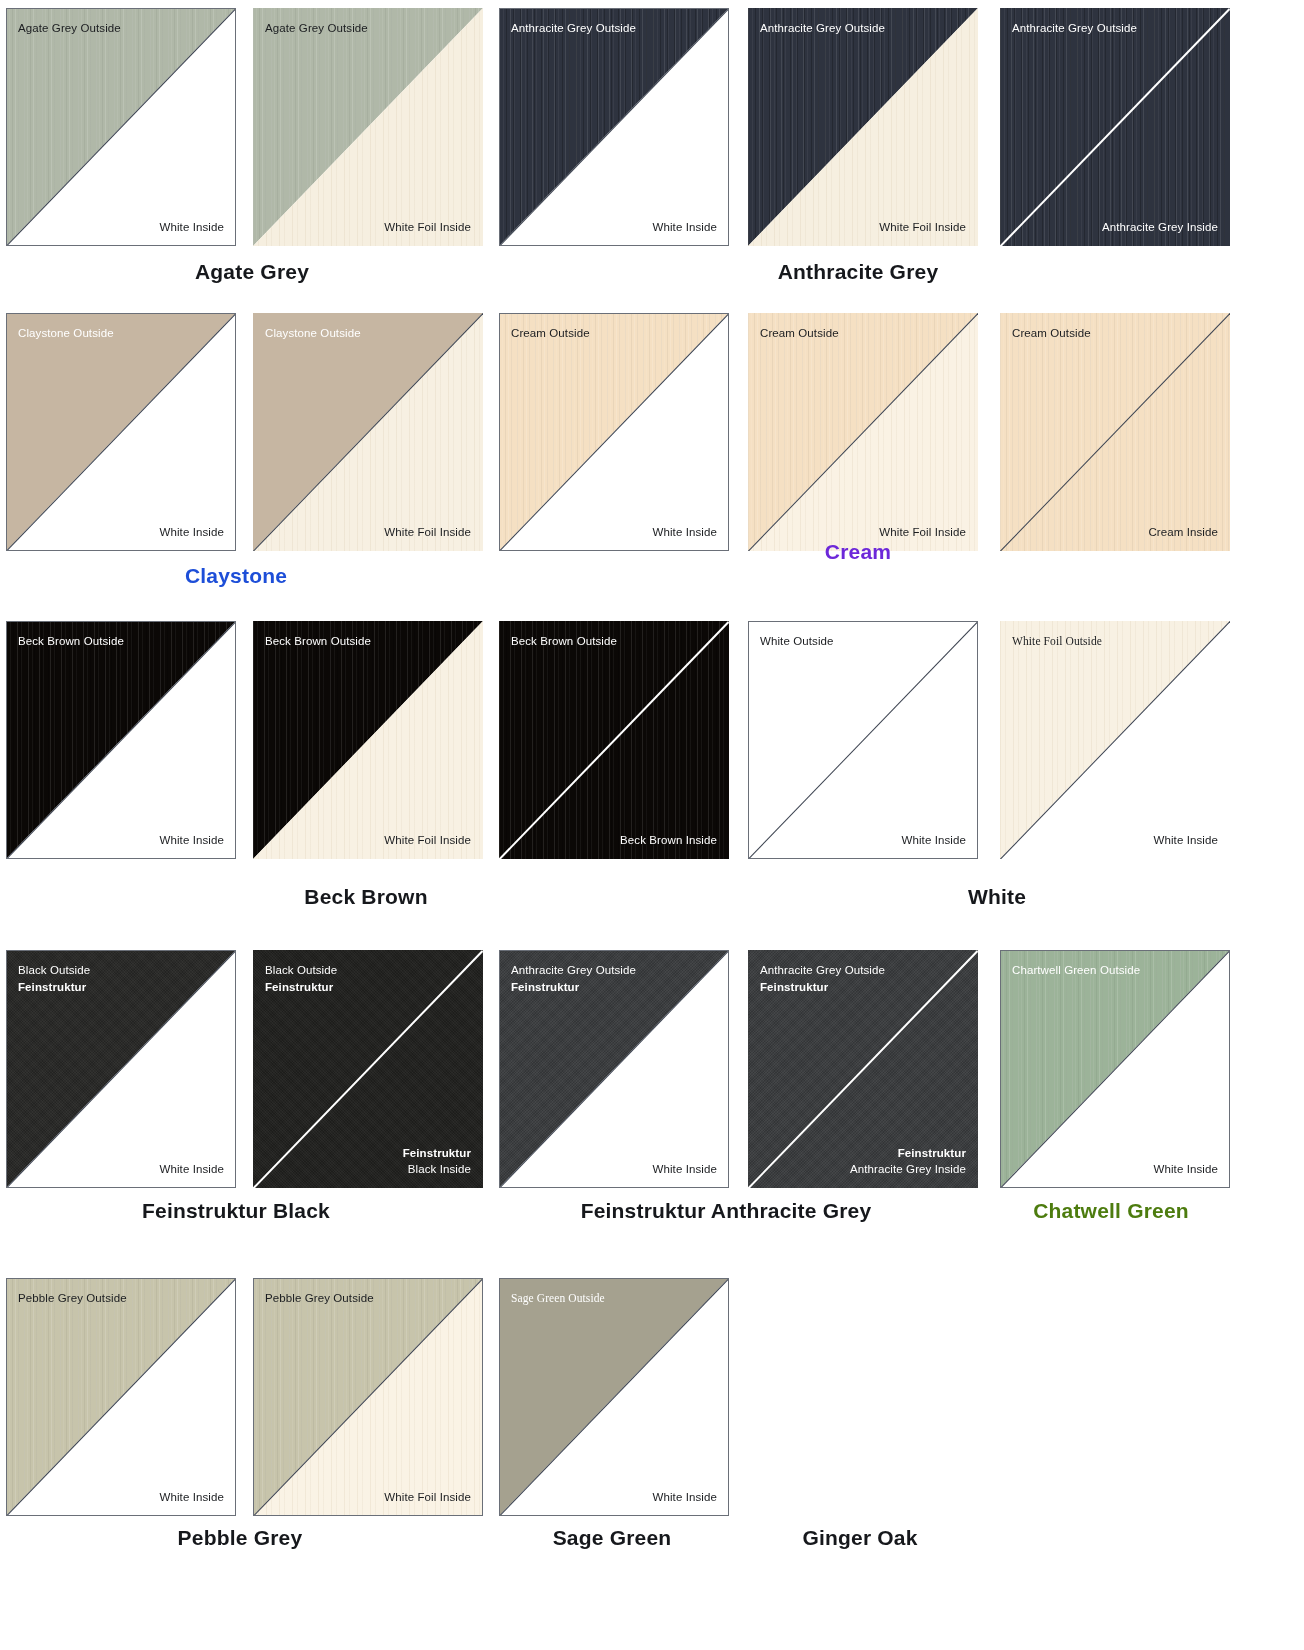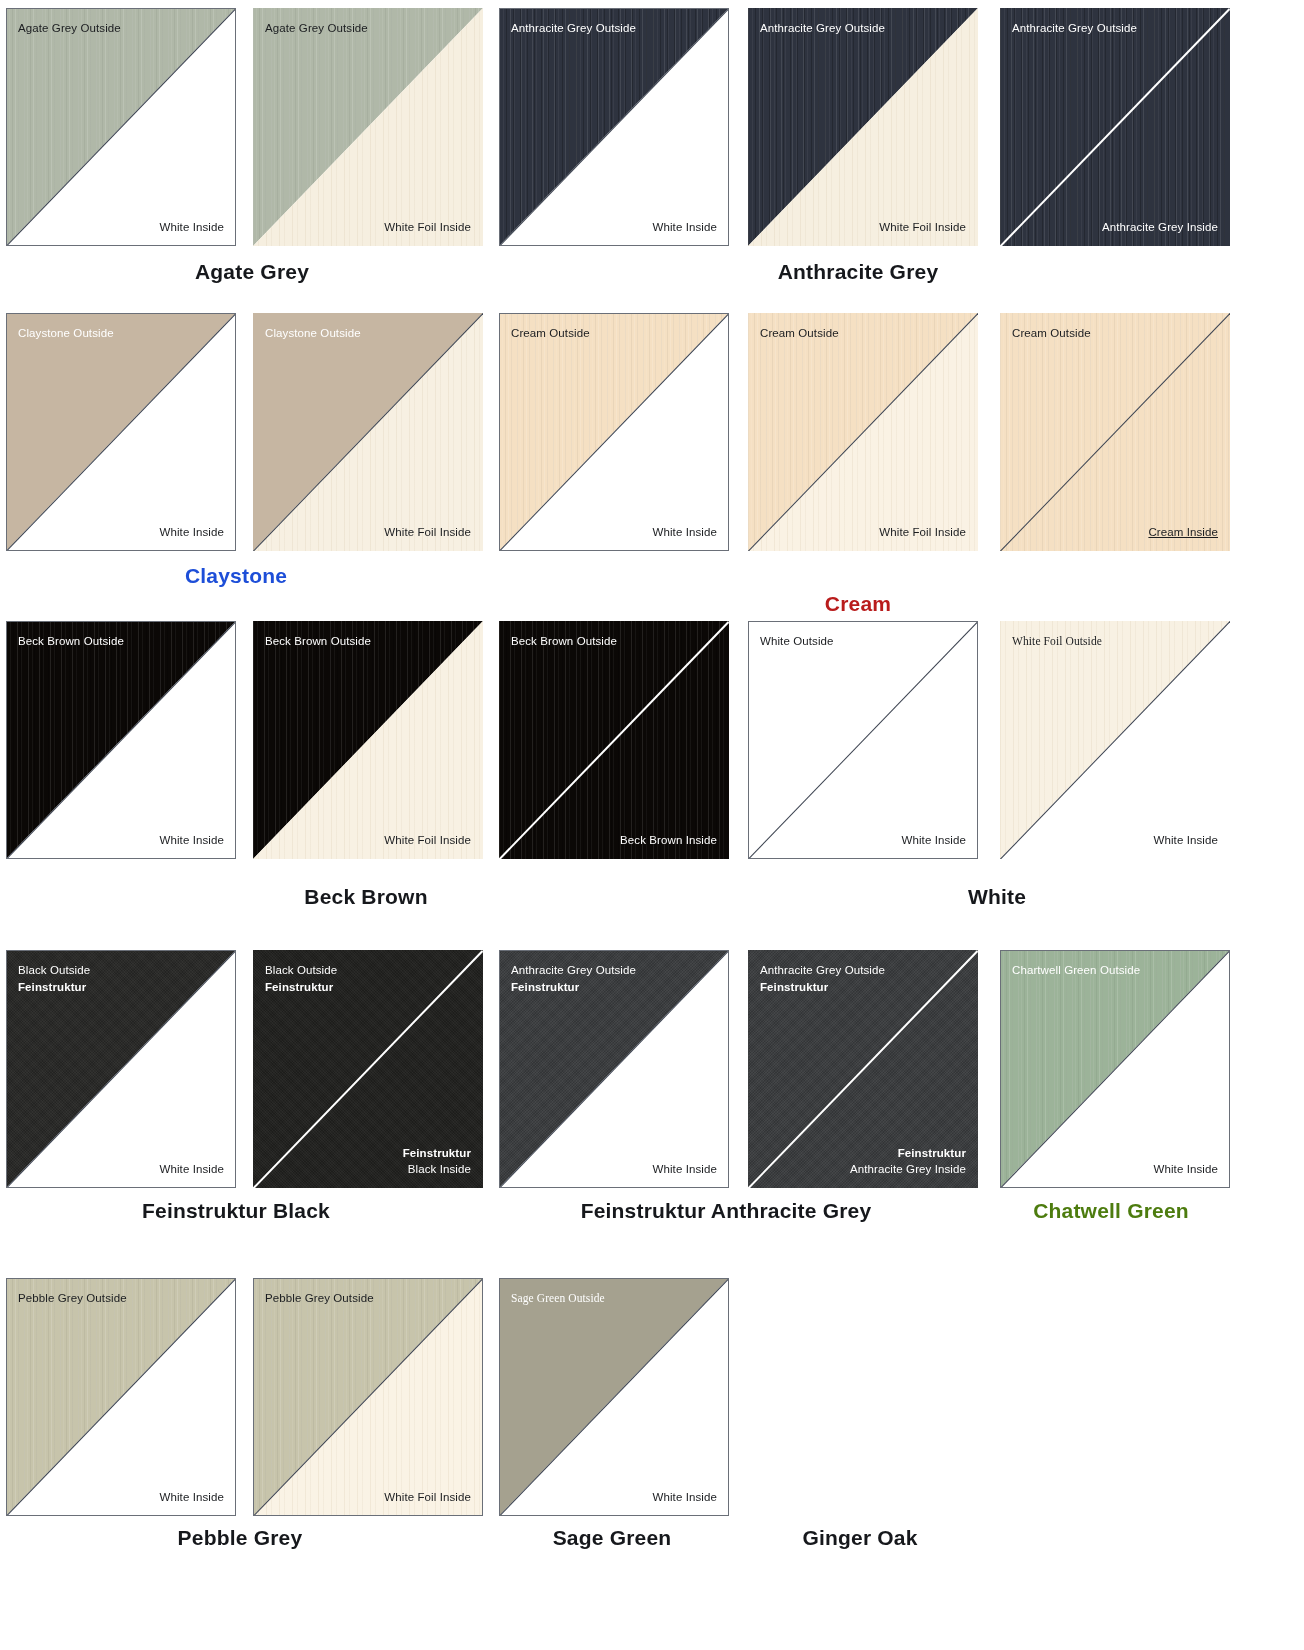--- a/index.html
+++ b/index.html
@@ -235,28 +235,28 @@
             <span class="n">White Foil Inside</span>
           </div>
         </div>
         <div class="tile" style="left: 1000px;">
           <div class="outside tex-wood-v" style="background-color: rgb(245, 224, 195);"></div>
           <div class="inside tex-wood-v" style="background-color: rgb(245, 224, 195);"></div>
           <div class="divider" style="border-top-color: rgb(60, 67, 80);"></div>
           <div class="lbl top" style="color: rgb(27, 29, 32);">
             <span class="n">Cream Outside</span>
           </div>
-          <div class="lbl bot" style="color: rgb(27, 29, 32); text-decoration: underline;">
+          <div class="lbl bot" style="color: rgb(27, 29, 32);">
             <span class="n">Cream Inside</span>
           </div>
         </div>
       </div>
     </div>
     <div class="caption" style="left: 236px; top: 564px; color: #1d4ed8;">Claystone</div>
-    <div class="caption" style="left: 858px; top: 592px; color: #b91c1c;">Cream</div>
+    <div class="caption" style="left: 858px; top: 540px; color: #6d28d9;">Cream</div>
     <div class="row" style="top: 621px;">
       <div class="tiles">
         <div class="tile" style="left: 6px;">
           <div class="outside tex-wood-v-dark" style="background-color: rgb(11, 8, 6);"></div>
           <div class="inside tex-smooth" style="background-color: rgb(255, 255, 255);"></div>
           <div class="divider" style="border-top-color: rgb(60, 67, 80);"></div>
           <div class="lbl top" style="color: rgb(255, 255, 255);">
             <span class="n">Beck Brown Outside</span>
           </div>
           <div class="lbl bot" style="color: rgb(27, 29, 32);">

